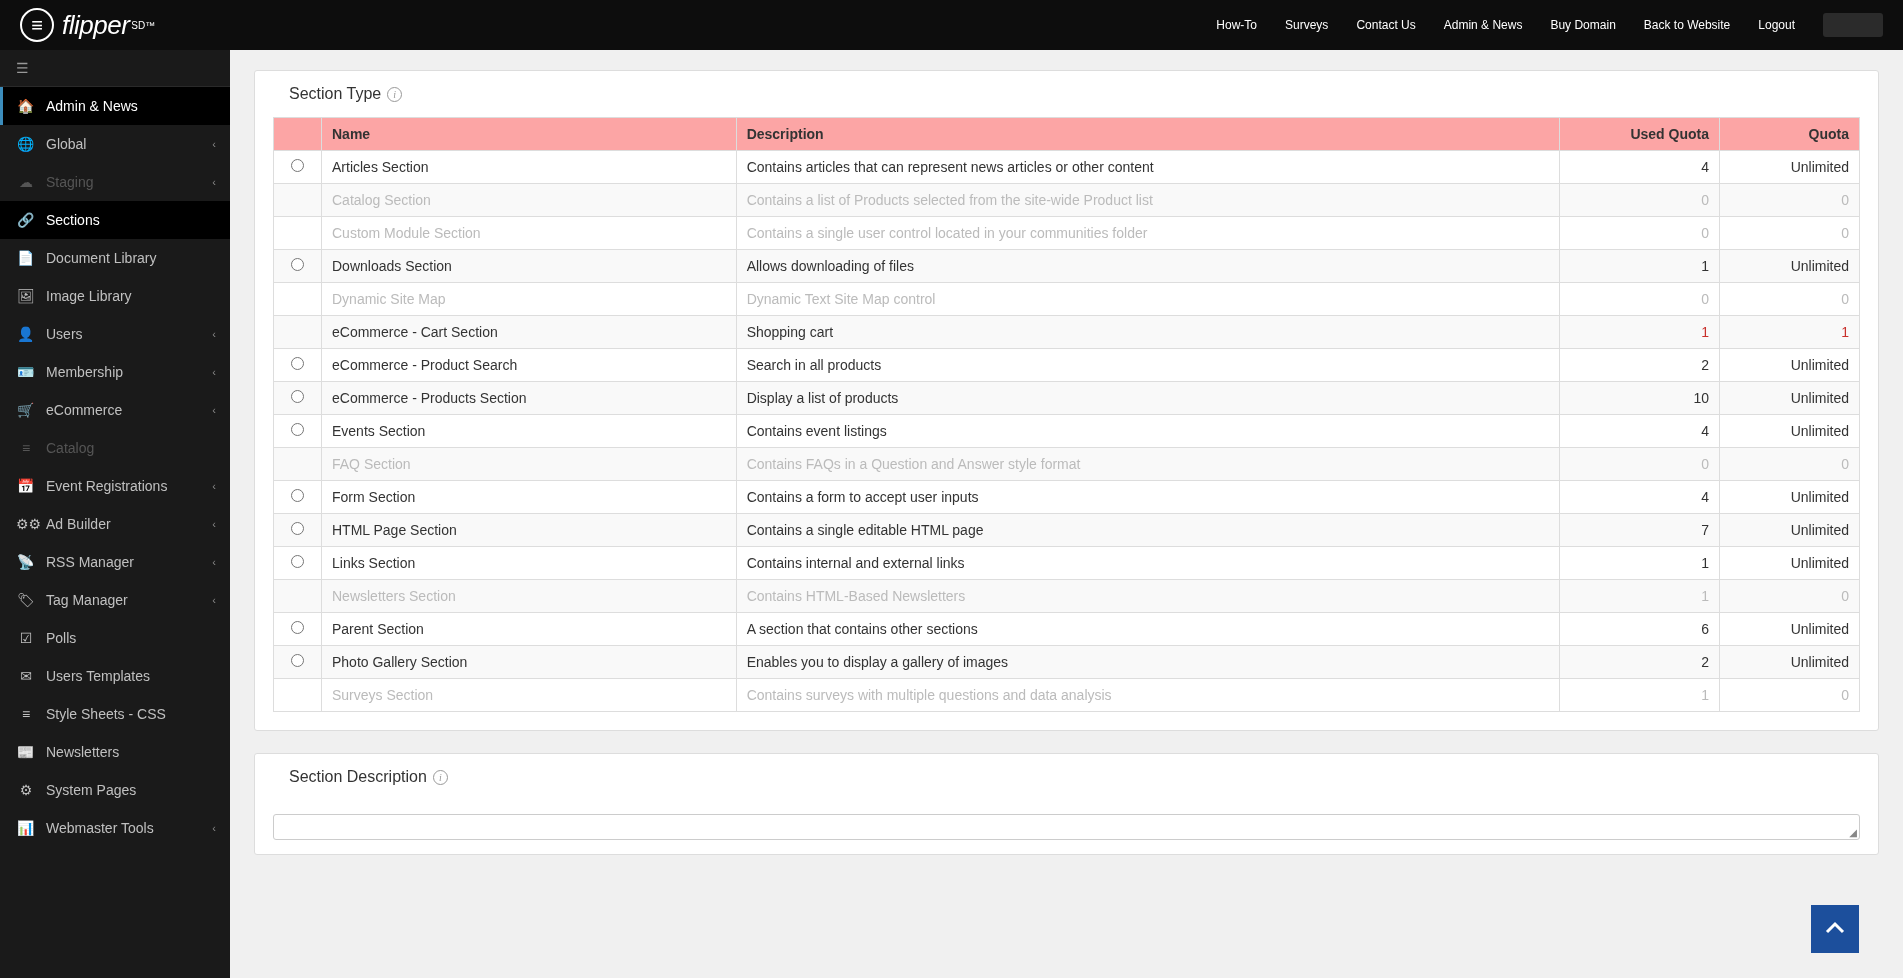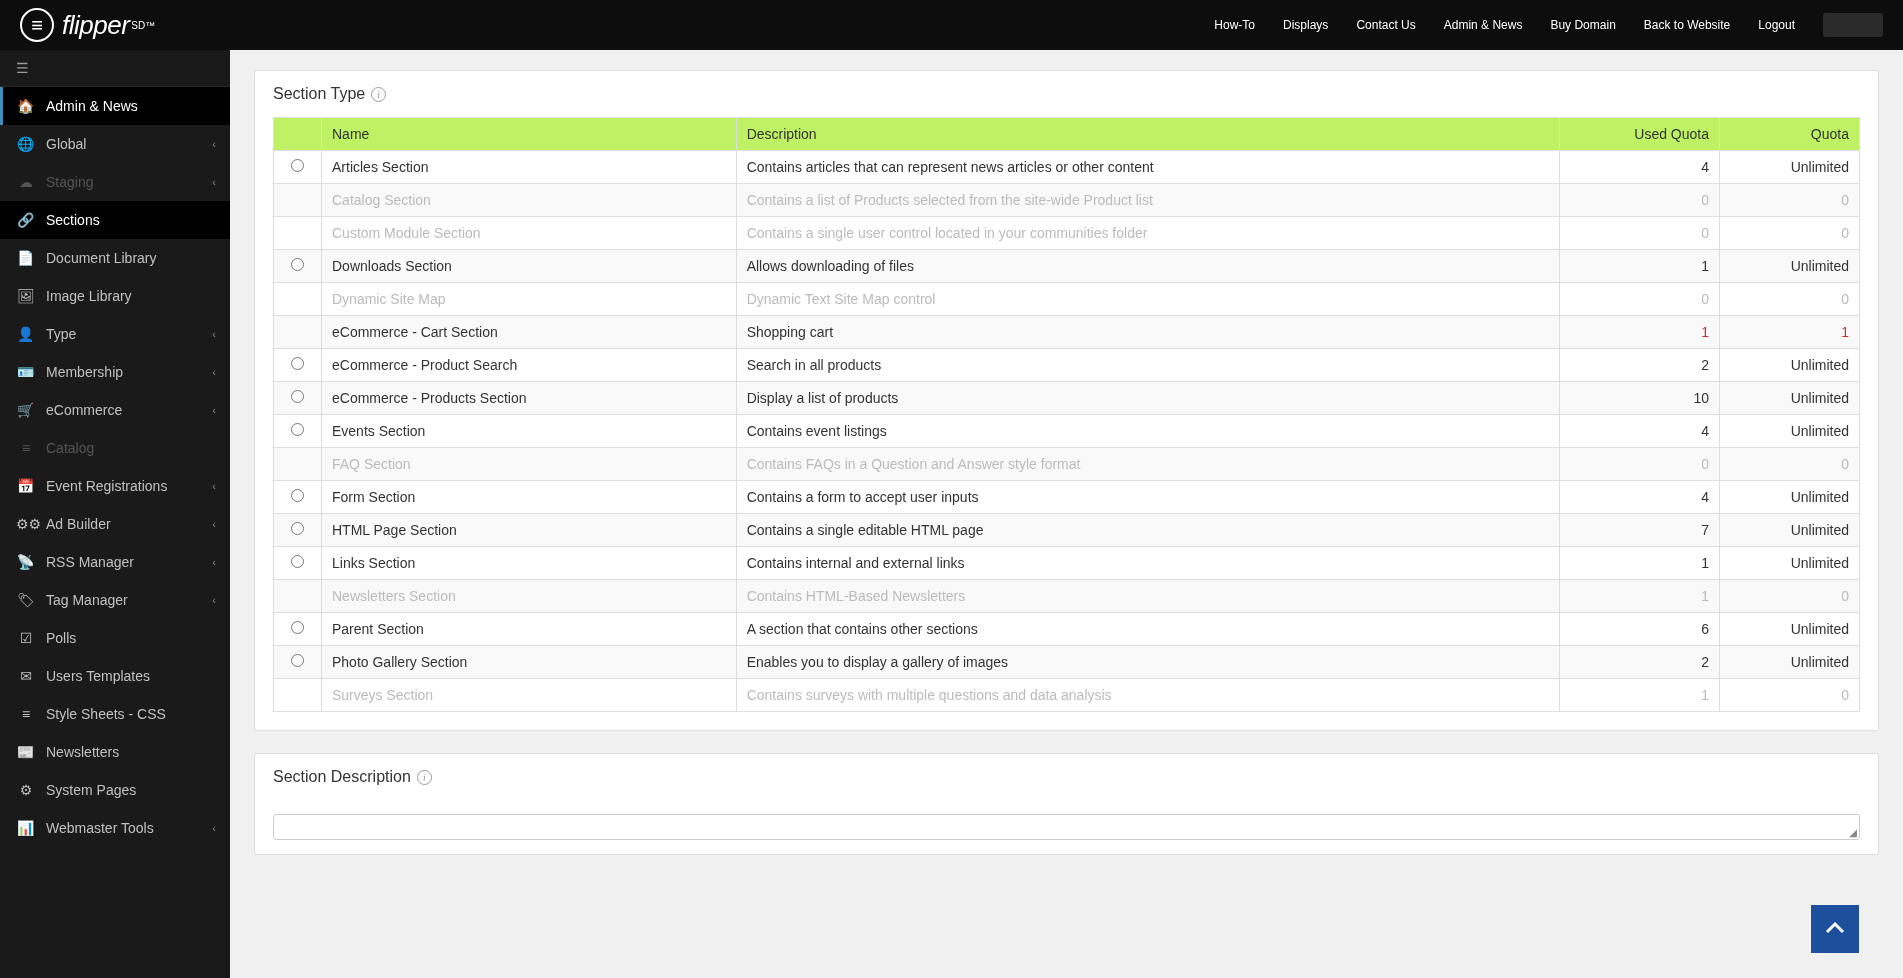--- a/index.html
+++ b/index.html
@@ -21,28 +21,28 @@
 .sidebar-item { display: flex; align-items: center; padding: 11px 16px; color: #c0c0c0; cursor: pointer; font-size: 14px; position: relative; }
 .sidebar-item.active { background: #000; color: #fff; border-left: 3px solid #3c8dbc; padding-left: 13px; }
 .sidebar-item.sub-active { background: #000; color: #fff; }
 .sidebar-item.disabled { color: #555; }
 .sidebar-item .icon { width: 20px; margin-right: 10px; text-align: center; font-size: 14px; }
 .sidebar-item .chevron { position: absolute; right: 14px; font-size: 11px; color: #888; }
 
 
 .main { margin-left: 230px; padding: 20px 24px; }
 .panel { background: #fff; border: 1px solid #ddd; border-radius: 3px; margin-bottom: 22px; }
-.panel-header { padding: 14px 18px; font-size: 16px; color: #333; font-weight: 400; display: flex; align-items: center; gap: 6px; }
+.panel-header { padding: 14px 34px; font-size: 16px; color: #333; font-weight: 400; display: flex; align-items: center; gap: 6px; }
 .info-icon { display: inline-flex; width: 15px; height: 15px; border: 1px solid #999; border-radius: 50%; align-items: center; justify-content: center; font-size: 10px; color: #999; font-style: italic; font-family: serif; }
 .panel-body { padding: 0 18px 18px; }
 
 
 table { width: 100%; border-collapse: collapse; }
 th, td { padding: 8px 10px; border: 1px solid #ddd; font-size: 14px; text-align: left; }
-th { background: #bef264; font-weight: 400; color: #333; }
+th { background: #fca5a5; font-weight: 700; color: #333; }
 th.right, td.right { text-align: right; }
 .radio-cell { width: 48px; text-align: center; }
 .row-disabled td { color: #bbb; }
 .row-quota-exceeded .used, .row-quota-exceeded .quota { color: #c9302c; }
 tbody tr:nth-child(even) { background: #f9f9f9; }
 
 
 .desc-body { padding: 14px 18px; }
 .desc-input { width: 100%; height: 26px; border: 1px solid #ccc; border-radius: 3px; background: #fff; position: relative; }
 .desc-input .corner { position: absolute; right: 2px; bottom: 1px; font-size: 10px; color: #888; }
@@ -56,21 +56,21 @@
 <body>
 
 <div class="topbar">
   <div class="logo">
     <div class="logo-icon">≡</div>
     <span class="logo-text">flipper</span>
     <span class="logo-sup">SD™</span>
   </div>
   <div class="topnav">
     <a>How-To</a>
-    <a>Displays</a>
+    <a>Surveys</a>
     <a>Contact Us</a>
     <a>Admin &amp; News</a>
     <a>Buy Domain</a>
     <a>Back to Website</a>
     <a>Logout</a>
     <div class="topnav-logo"></div>
   </div>
 </div>
 
 <div class="sidebar">
@@ -97,21 +97,21 @@
       <div class="sidebar-item">
         <span class="icon">📄</span>
         <span>Document Library</span>
       </div>
       <div class="sidebar-item">
         <span class="icon">🖼</span>
         <span>Image Library</span>
       </div>
       <div class="sidebar-item">
         <span class="icon">👤</span>
-        <span>Type</span>
+        <span>Users</span>
         <span class="chevron">‹</span>
       </div>
       <div class="sidebar-item">
         <span class="icon">🪪</span>
         <span>Membership</span>
         <span class="chevron">‹</span>
       </div>
       <div class="sidebar-item">
         <span class="icon">🛒</span>
         <span>eCommerce</span>

